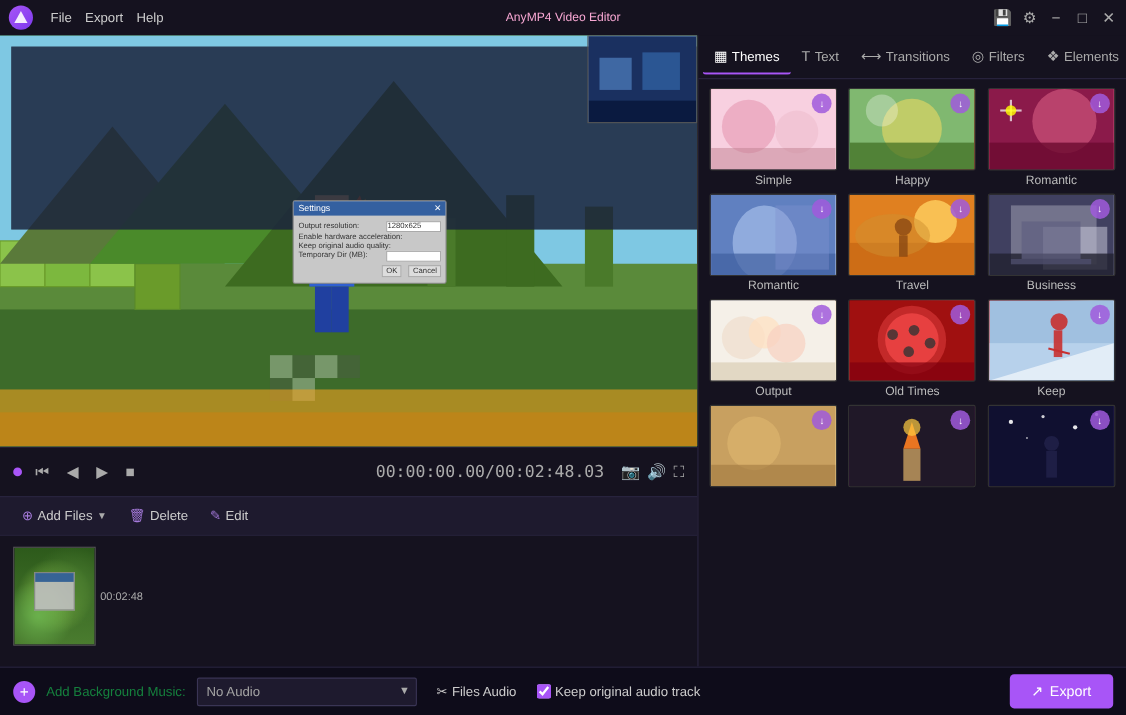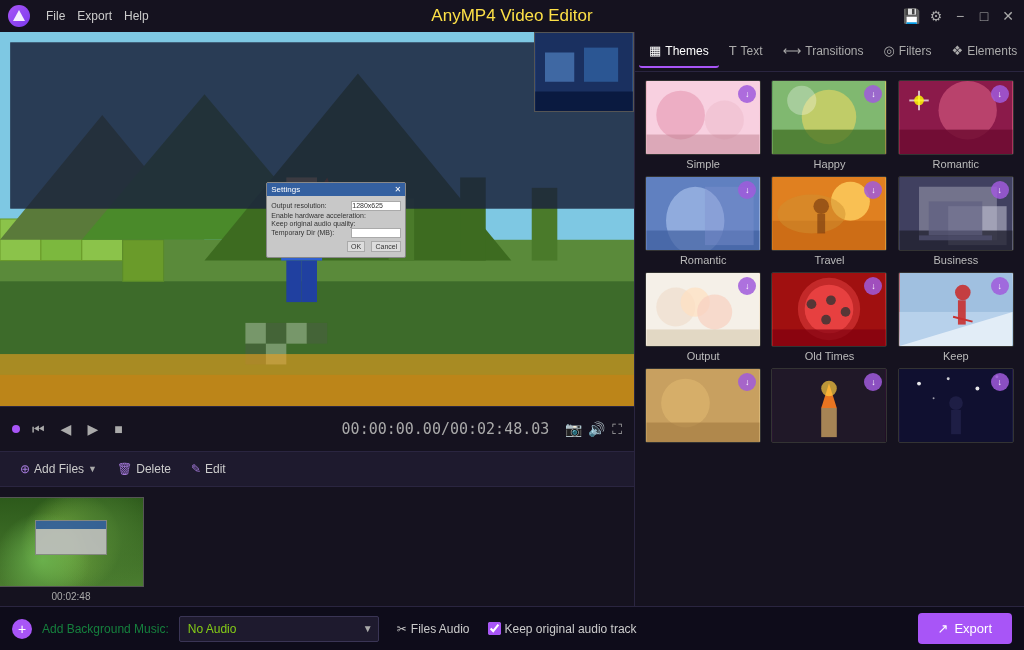--- a/index.html
+++ b/index.html
@@ -45,22 +45,22 @@
     }
     #titlebar-menus span {
       color: #ccc;
       font-size: 12px;
       cursor: pointer;
     }
     #titlebar-title {
       position: absolute;
       left: 50%;
       transform: translateX(-50%);
-      color: #fde047;
-      font-size: 17px;
+      color: #f9a8d4;
+      font-size: 11px;
     }
     #titlebar-controls {
       display: flex;
       gap: 8px;
       align-items: center;
     }
     .titlebar-btn {
       width: 16px;
       height: 16px;
       display: flex;
@@ -237,21 +237,21 @@
       padding: 10px 12px;
       border-top: 1px solid #2a2540;
       display: flex;
       gap: 8px;
       align-items: flex-start;
     }
 
     .file-thumb {
       width: 118px;
       display: flex;
-      flex-direction: column;
+      flex-direction: row;
       align-items: center;
       gap: 4px;
     }
 
     .thumb-img {
       width: 145px;
       height: 90px;
       background: linear-gradient(135deg, #2d5a1b, #4a7c2f, #8bc34a, #5d8c3a);
       border: 1px solid #555;
       position: relative;
@@ -394,21 +394,21 @@
 
     .audio-label {
       color: #15803d;
       font-size: 12px;
     }
 
     .audio-select {
       height: 26px;
       background: #1e1a2e;
       border: 1px solid #3a3555;
-      color: #84cc16;
+      color: #a3a3a3;
       font-size: 12px;
       padding: 0 8px;
       border-radius: 2px;
       width: 200px;
       cursor: pointer;
       appearance: none;
       -webkit-appearance: none;
     }
 
     .audio-select-wrap {

